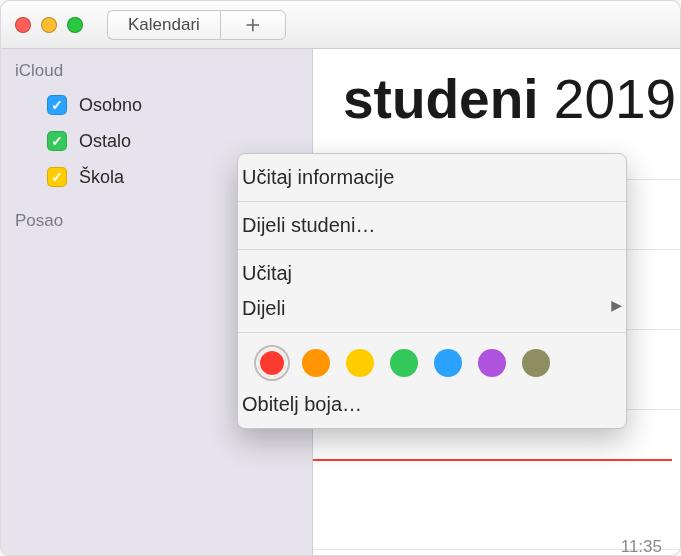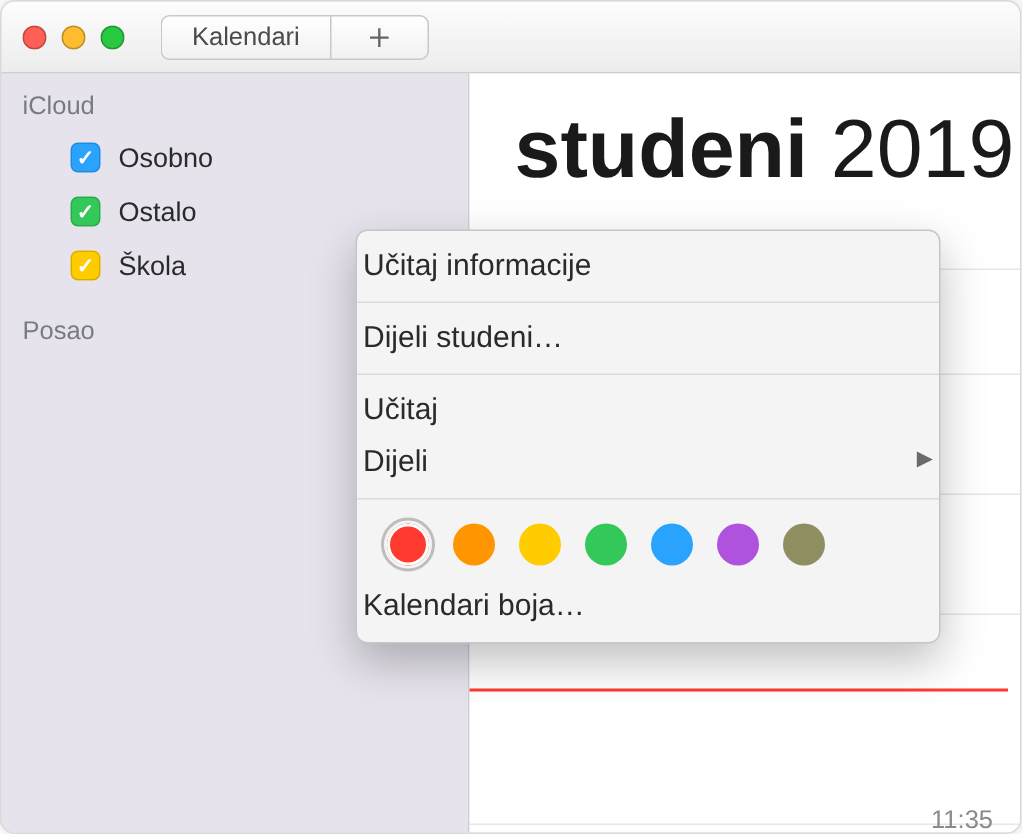--- a/index.html
+++ b/index.html
@@ -209,17 +209,17 @@
     <div class="menu-colors">
       <div class="swatch selected" style="background:#ff3b30"></div>
       <div class="swatch" style="background:#ff9500"></div>
       <div class="swatch" style="background:#ffcc00"></div>
       <div class="swatch" style="background:#34c759"></div>
       <div class="swatch" style="background:#2aa3ff"></div>
       <div class="swatch" style="background:#af52de"></div>
       <div class="swatch" style="background:#8e8e60"></div>
     </div>
     <div class="menu-item">
-      <span>Kalendari boja…</span>
+      <span>Obitelj boja…</span>
     </div>
   </div>
 
 </div>
 
 </body></html>

